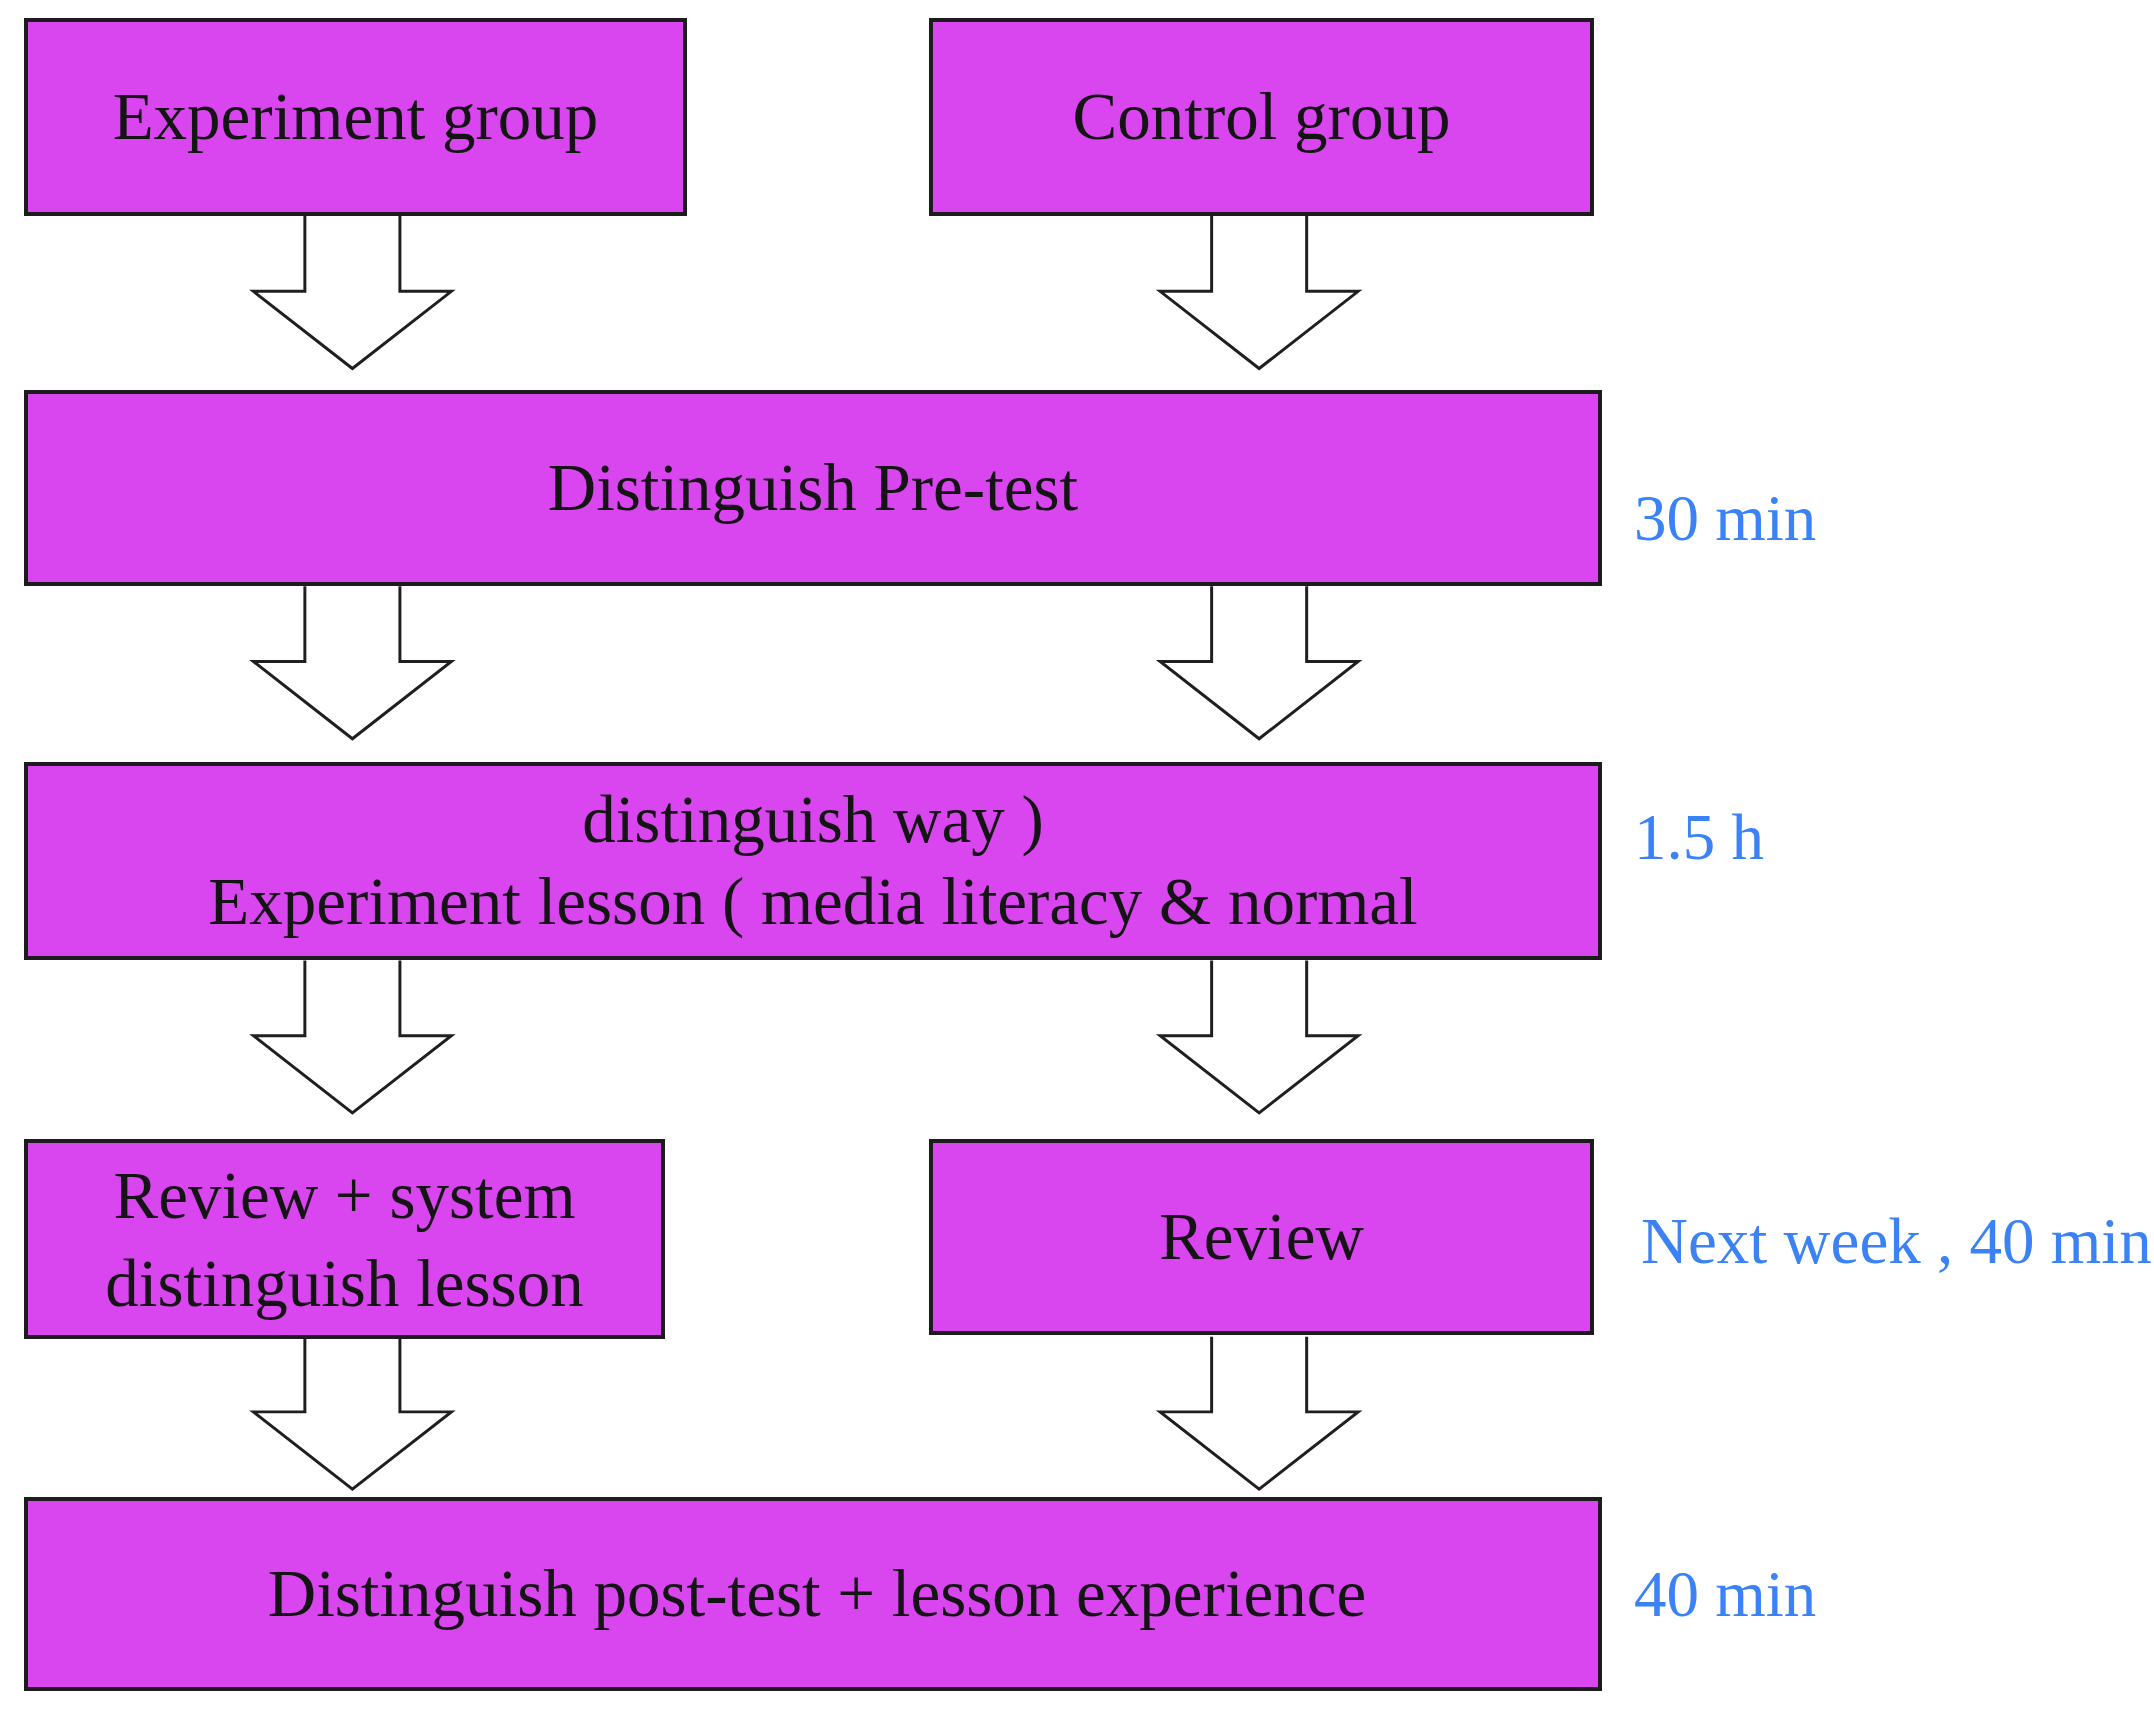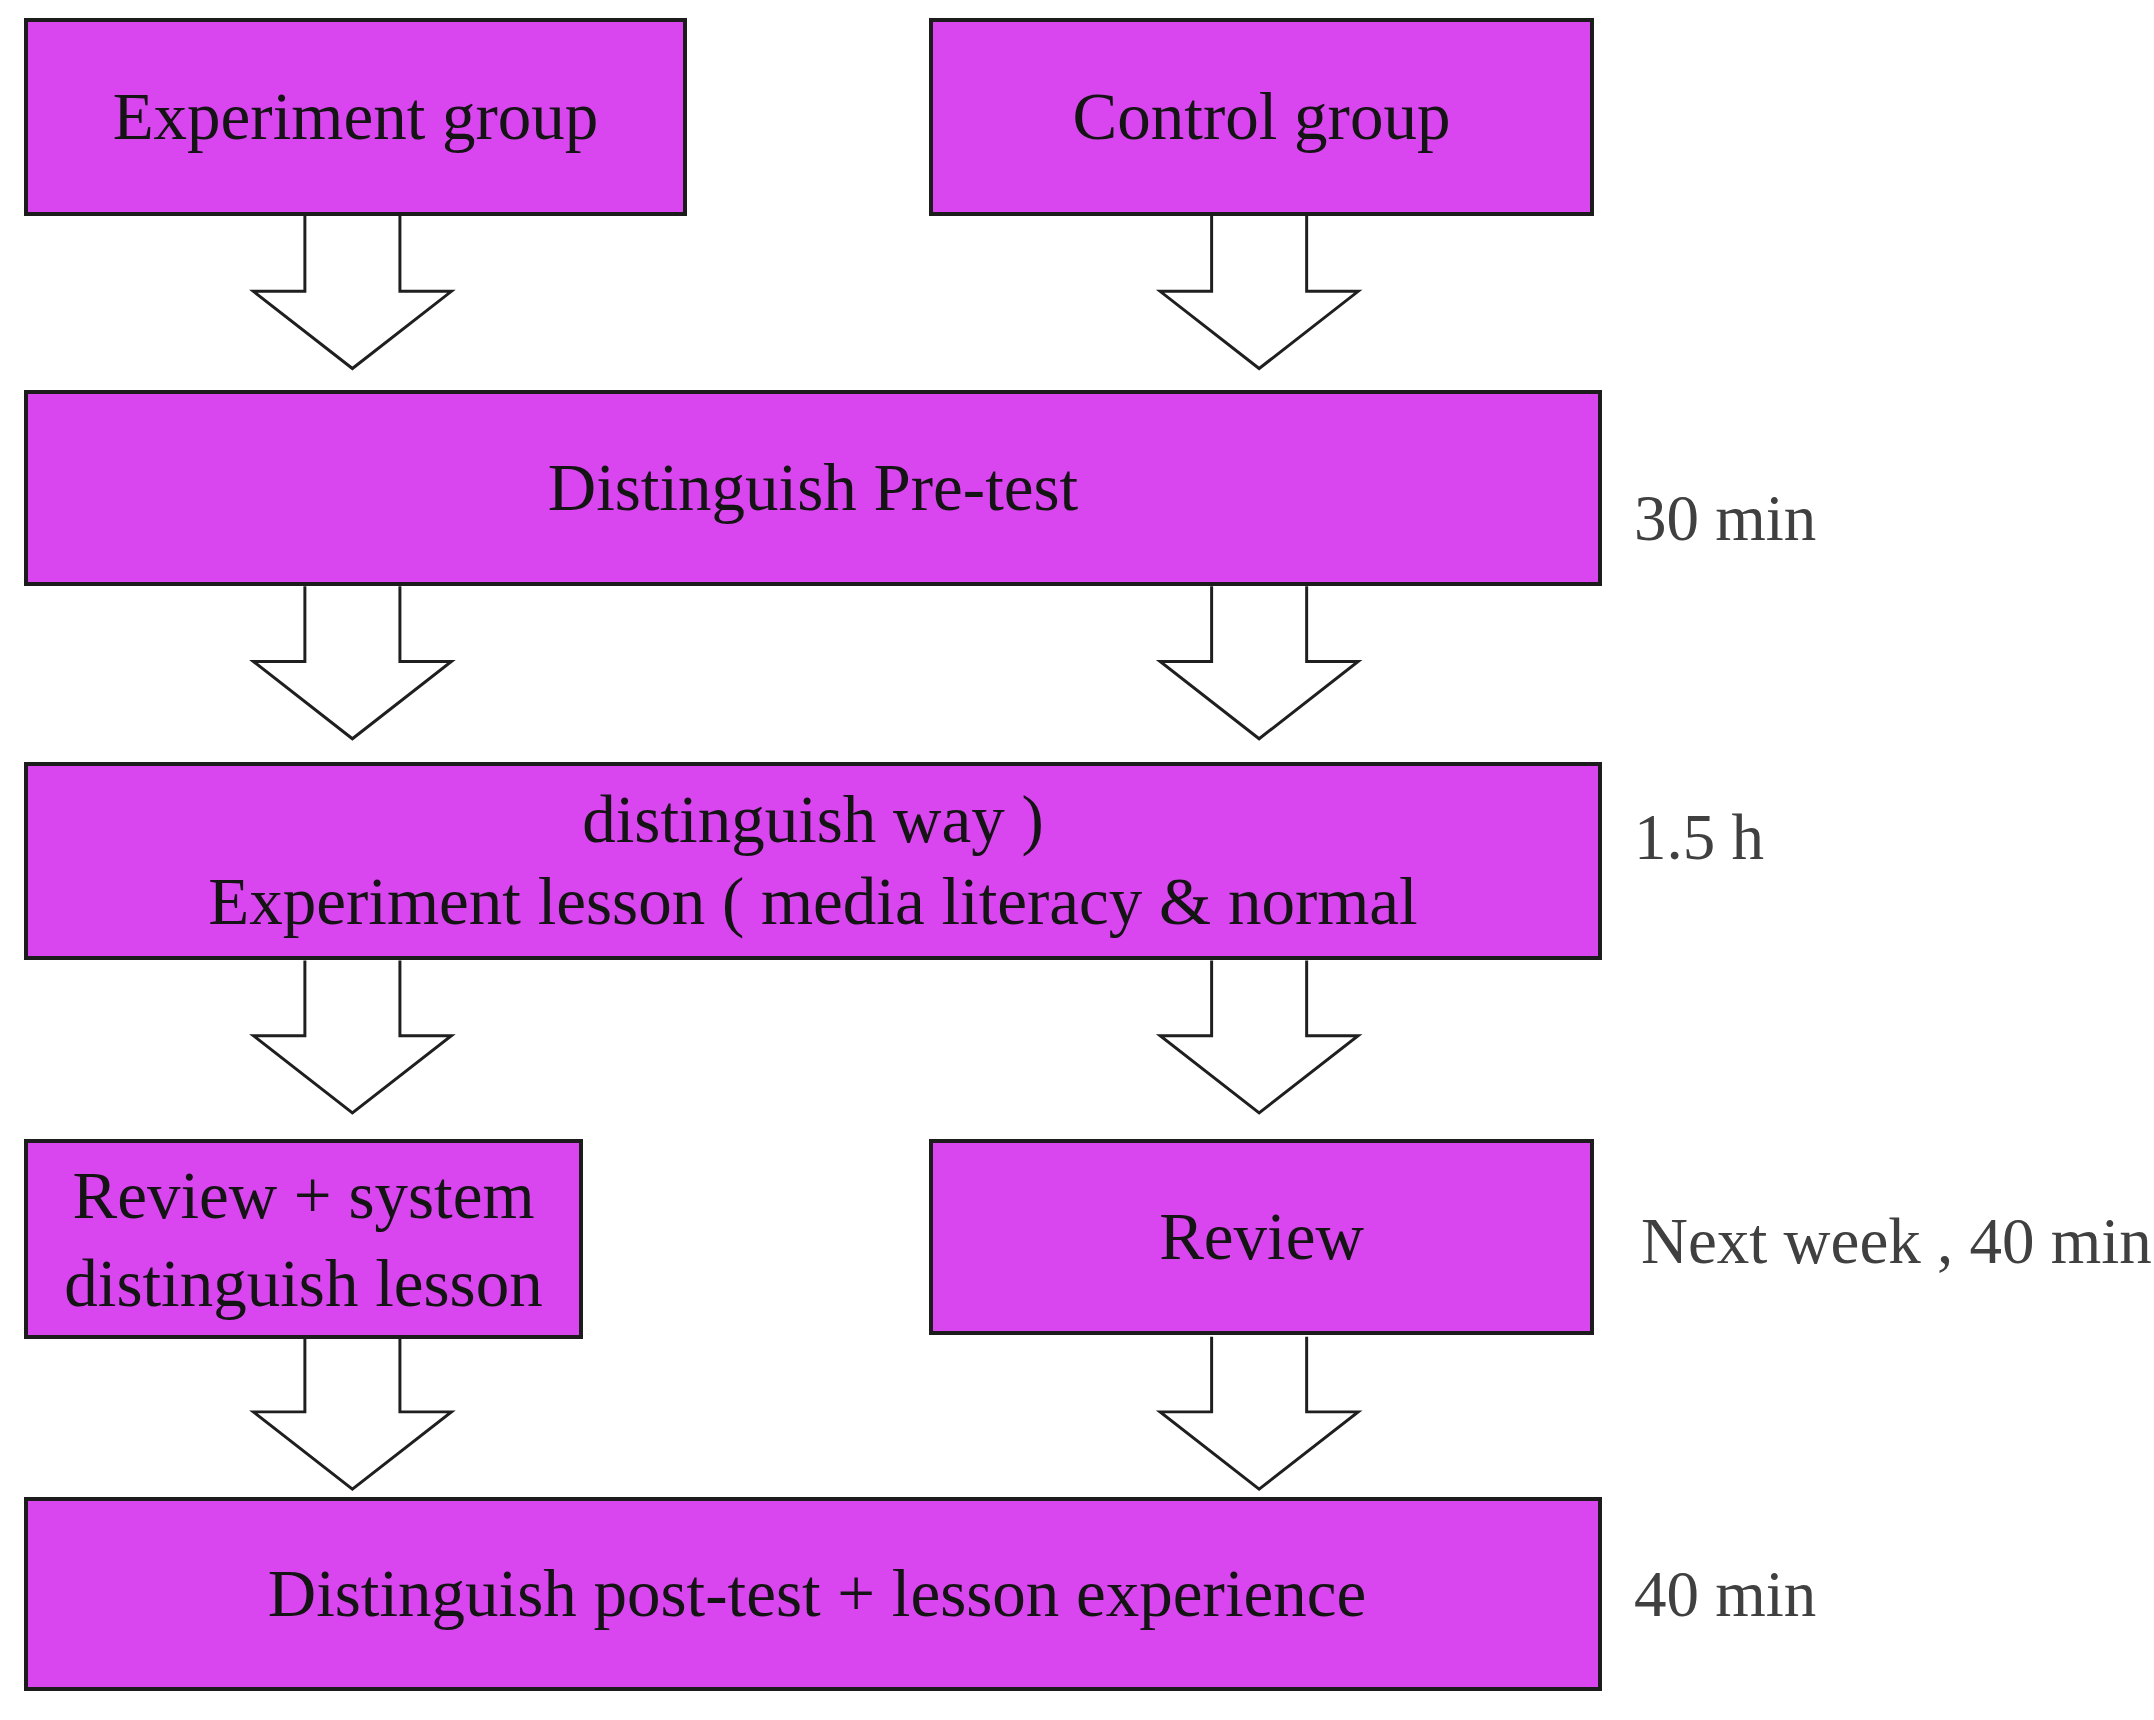--- a/index.html
+++ b/index.html
@@ -36,31 +36,31 @@
     justify-content: center;
     text-align: center;
     font-size: 67px;
     line-height: 1.22;
   }
   .box .line { display: block; white-space: nowrap; }
   .box-experiment-group { left: 24px;  top: 18px;   width: 663px;  height: 198px; }
   .box-control-group    { left: 929px; top: 18px;   width: 665px;  height: 198px; }
   .box-pretest          { left: 24px;  top: 390px;  width: 1578px; height: 196px; }
   .box-lesson           { left: 24px;  top: 762px;  width: 1578px; height: 198px; }
-  .box-review-system    { left: 24px;  top: 1139px; width: 559px;  height: 200px; line-height: 1.32; }
+  .box-review-system    { left: 24px;  top: 1139px; width: 641px;  height: 200px; line-height: 1.32; }
   .box-review           { left: 929px; top: 1139px; width: 665px;  height: 196px; }
   .box-posttest         { left: 24px;  top: 1497px; width: 1578px; height: 194px; padding-left: 8px; }
   .side-label {
     position: absolute;
     z-index: 2;
     left: 1634px;
     transform: translateY(-50%);
     font-size: 65px;
     white-space: nowrap;
-    color: #404040;
+    color: #3b82f6;
   }
   .side-label-pretest  { top: 518px; }
   .side-label-lesson   { top: 837px; font-family: Liberation Serif, serif; }
   .side-label-review   { top: 1241px; left: 1641px; }
   .side-label-posttest { top: 1594px; }
 </style>
 </head>
 <body>
 
 <div class="canvas">

